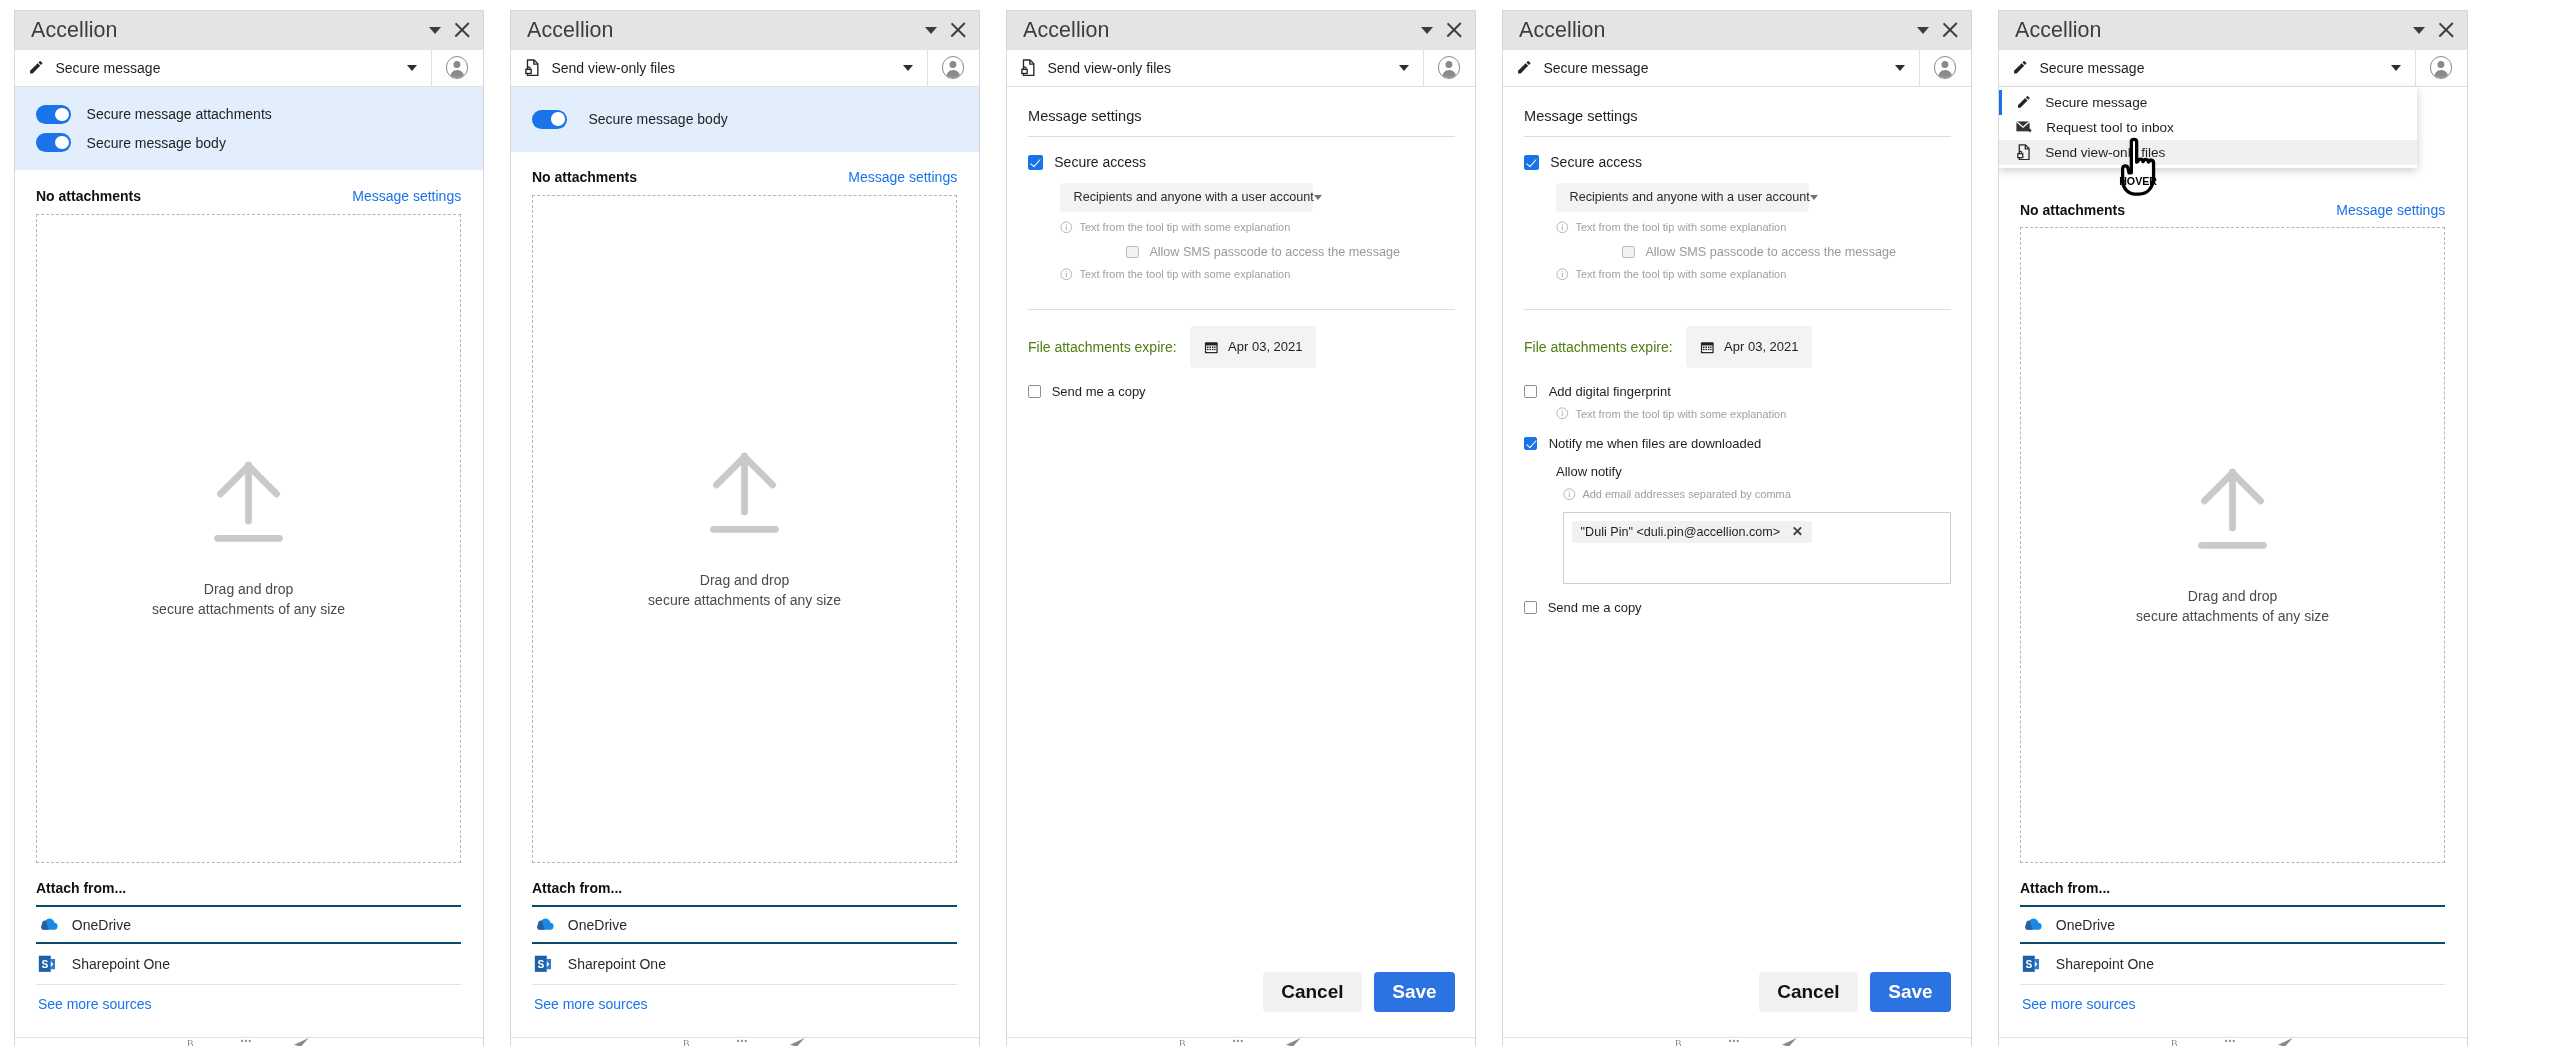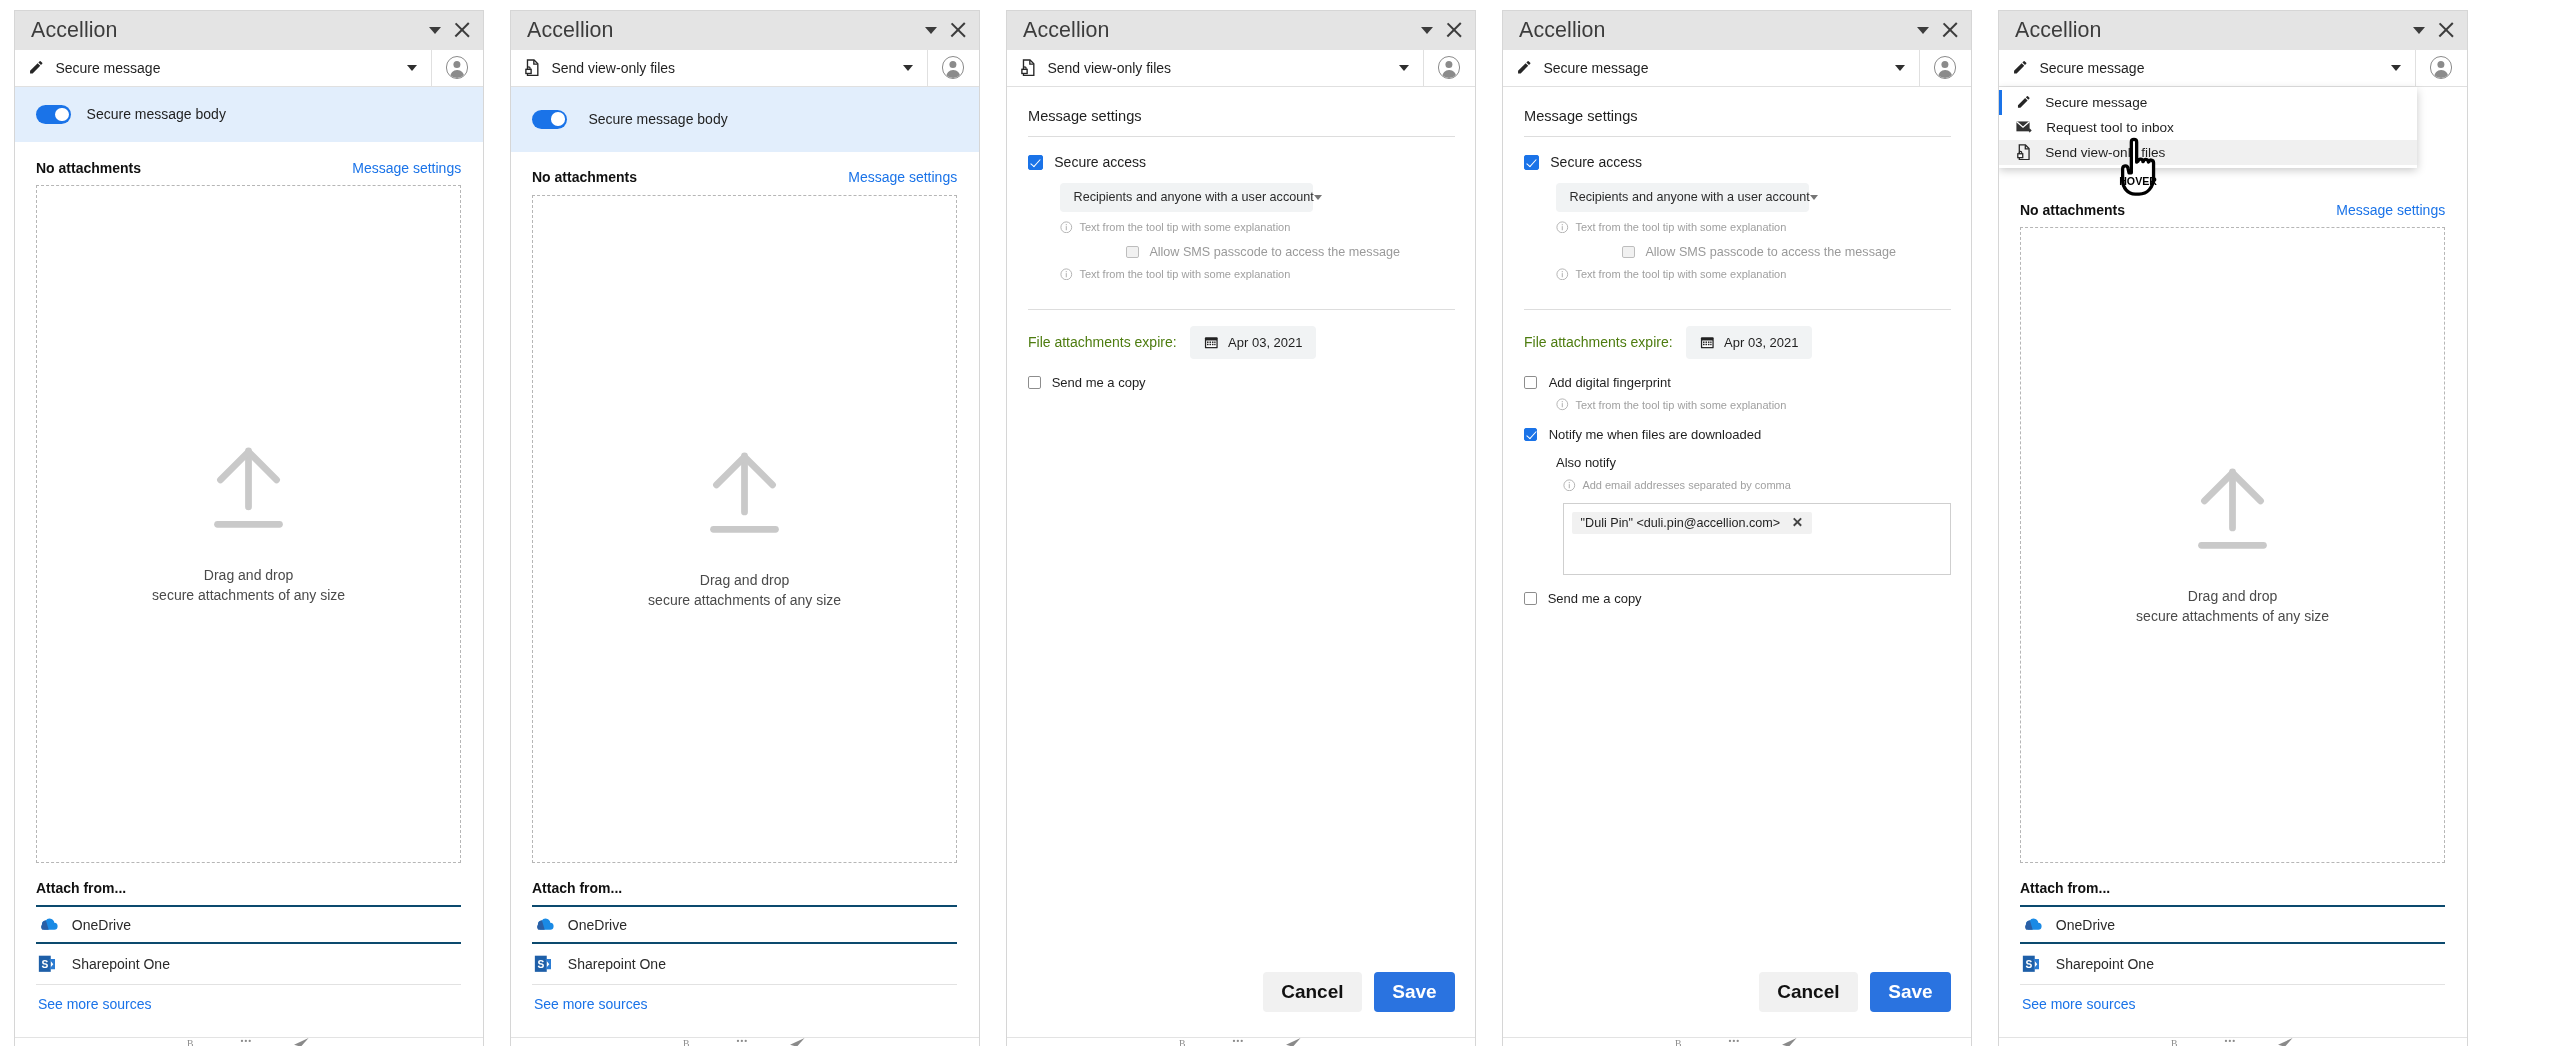--- a/index.html
+++ b/index.html
@@ -216,21 +216,21 @@
   .tip { display: flex; align-items: center; gap: 6.8px; margin: 8.8px 0 0 32px; }
   .tip .tt { font-size: 11px; color: #a0a0a0; }
   .subcb { display: flex; align-items: center; gap: 10.7px; margin: 11.7px 0 0 43px; justify-content: center; }
   .subcb .cbox { width: 12.6px; height: 12.6px; flex: 0 0 12.6px; }
   .subcb .cblabel { font-size: 12.6px; }
   .tip.indent { margin-left: 32px; }
 
   .exprow { display: flex; align-items: center; gap: 13.6px; }
   .exprow .lbl { font-size: 14px; color: #4d7c0f; }
   .datepill {
-    background: #f1f3f4; border-radius: 3.9px; height: 33px;
+    background: #f1f3f4; border-radius: 3.9px; height: 42px;
     display: flex; align-items: center; gap: 9.7px;
     padding: 0 13.6px; cursor: pointer;
   }
   .datepill .dv { font-size: 13px; color: #1f1f1f; }
   .sendcopy { display: flex; align-items: center; gap: 10.7px; margin-top: 15.6px; }
   .sendcopy .cbox { width: 13px; height: 13px; flex: 0 0 13px; }
   .sendcopy .cblabel { font-size: 13px; }
 
   .blockrow { margin-top: 15.6px; }
   .blockrow .cbrow .cbox { width: 13px; height: 13px; flex: 0 0 13px; }
@@ -330,20 +330,26 @@
             </svg>
         </span>
         <span class="mlabel">Secure message</span>
         <span class="mcaret"></span>
       </div>
       <div class="avatarcell">
         <div class="avatar"></div>
       </div>
     </div>
     <div class="toggles">
+      <div class="togrow">
+        <div class="switch">
+            <div class="knob"></div>
+          </div>
+        <div class="tlabel">Secure message attachments</div>
+      </div>
       <div class="togrow">
         <div class="switch">
             <div class="knob"></div>
           </div>
         <div class="tlabel">Secure message body</div>
       </div>
     </div>
     <div class="attach-head">
       <div class="noatt">No attachments</div>
       <div class="msglink">Message settings</div>
@@ -736,21 +742,21 @@
             </span>
           <span class="tt">Text from the tool tip with some explanation</span>
         </div>
       </div>
 
       <div class="blockrow">
         <div class="cbrow">
           <div class="cbox on"></div>
           <div class="cblabel">Notify me when files are downloaded</div>
         </div>
-        <div class="alsonotify">Also notify</div>
+        <div class="alsonotify">Allow notify</div>
         <div class="tip" style="margin-left:39px">
           <span class="ico">
               <svg width="12.6" height="12.6" viewBox="0 0 14 14">
                 <circle cx="7" cy="7" r="6" fill="none" stroke="#b4b4b4" stroke-width="1.1"></circle>
                 <rect x="6.4" y="5.7" width="1.2" height="4.6" fill="#b4b4b4"></rect>
                 <rect x="6.4" y="3.4" width="1.2" height="1.3" fill="#b4b4b4"></rect>
               </svg>
             </span>
           <span class="tt">Add email addresses separated by comma</span>
         </div>

